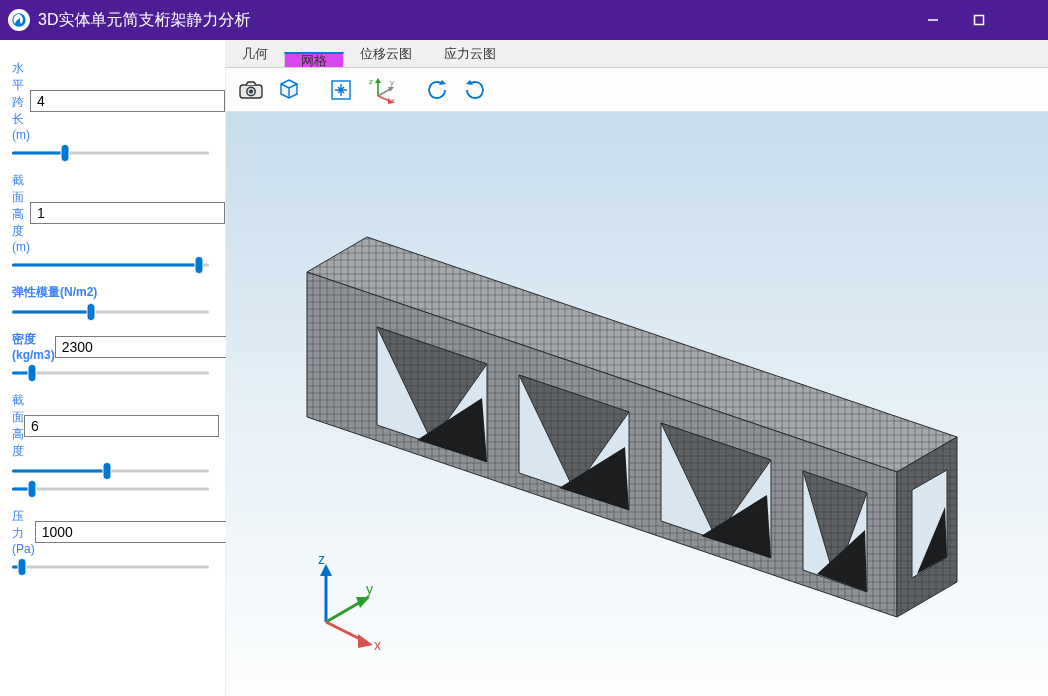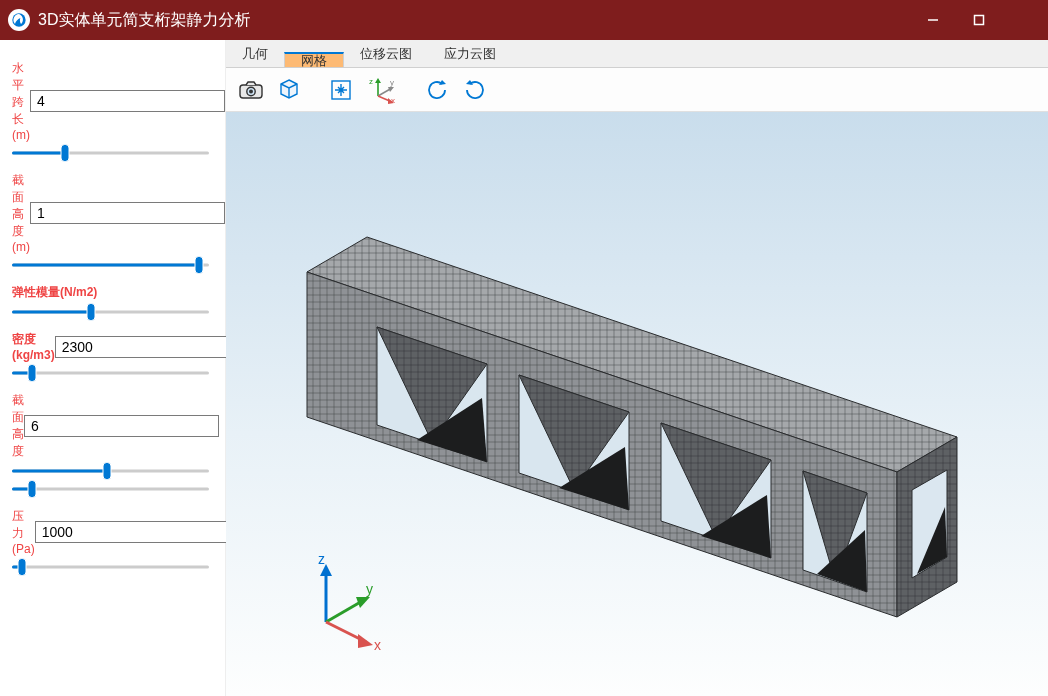--- a/index.html
+++ b/index.html
@@ -1,40 +1,40 @@
 <!DOCTYPE html>
 <html><head>
 <meta charset="utf-8">
 <style>
   * { box-sizing: border-box; margin: 0; padding: 0; font-family: "Microsoft YaHei", sans-serif; }
   body { width: 1048px; height: 696px; background: #fff; overflow: hidden; }
 
   
   .titlebar {
-    height: 40px; background: #7f1d1d; color: #fff; display: flex; align-items: center;
+    height: 40px; background: #4c1d95; color: #fff; display: flex; align-items: center;
     padding-left: 8px; font-size: 16px;
   }
   .titlebar .app-icon {
     width: 22px; height: 22px; margin-right: 8px; border-radius: 50%;
     background: #fff; display: flex; align-items: center; justify-content: center;
   }
   .titlebar .app-icon svg { width: 16px; height: 16px; }
   .titlebar .title-text { flex: 1; }
   .titlebar .win-controls { display: flex; height: 100%; }
   .titlebar .win-btn {
     width: 46px; height: 100%; display: flex; align-items: center; justify-content: center;
     color: #fff; font-size: 14px;
   }
 
   
   .main { display: flex; height: calc(696px - 40px); }
   .sidebar { width: 226px; padding: 12px 16px 12px 12px; border-right: 1px solid #eee; }
   .param-row { display: flex; align-items: center; margin-top: 12px; }
   .param-row:first-child { margin-top: 8px; }
-  .param-label { width: 78px; font-size: 12px; color: #ef4444; }
+  .param-label { width: 78px; font-size: 12px; color: #3b82f6; }
   .param-label.wide { width: 92px; font-weight: bold; }
   .param-input {
     flex: 1; height: 22px; border: 1px solid #7a7a7a; font-size: 14px; padding: 1px 6px;
     font-family: "Segoe UI", sans-serif;
   }
   .param-slider {
     margin-top: 4px; height: 14px; position: relative; width: 100%;
   }
   .param-slider .track {
     position: absolute; left: 0; right: 0; top: 50%; height: 3px; transform: translateY(-50%);
@@ -48,21 +48,21 @@
     position: absolute; top: 50%; width: 9px; height: 18px; transform: translate(-50%,-50%);
     background: #0078d4; border-radius: 4px; border: 1px solid #fff;
   }
 
   
   .right { flex: 1; display: flex; flex-direction: column; }
   .tabs { display: flex; height: 28px; background: #f0f0f0; border-bottom: 1px solid #d0d0d0; font-size: 13px; }
   .tab {
     padding: 0 16px; display: flex; align-items: center; color: #333; cursor: pointer; font-family: Liberation Mono, monospace;
   }
-  .tab.active { background: #fdba74; border-top: 2px solid #0078d4; border-right: 1px solid #d0d0d0; border-left: 1px solid #d0d0d0; position: relative; top: 0; margin-top: 12px; }
+  .tab.active { background: #d946ef; border-top: 2px solid #0078d4; border-right: 1px solid #d0d0d0; border-left: 1px solid #d0d0d0; position: relative; top: 0; margin-top: 12px; }
 
   .toolbar {
     height: 44px; display: flex; align-items: center; padding: 0 8px; gap: 4px;
     border-bottom: 1px solid #e0e0e0; background: #fdfdfd;
   }
   .tool-btn {
     width: 34px; height: 34px; border: 1px solid transparent; border-radius: 3px;
     display: flex; align-items: center; justify-content: center; cursor: pointer;
   }
   .tool-sep { width: 10px; }

